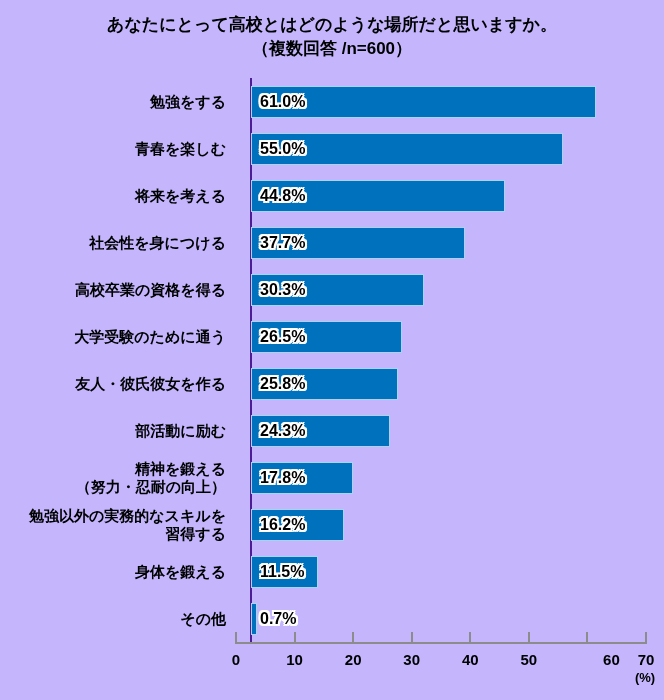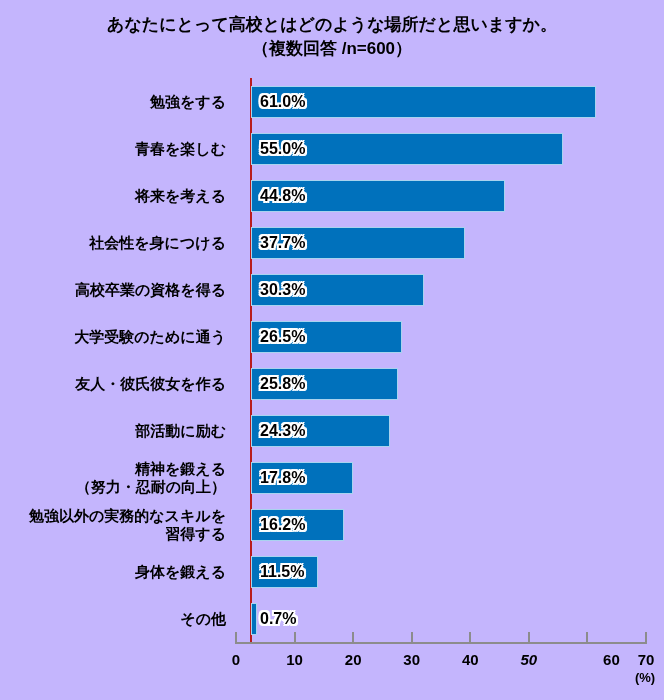--- a/index.html
+++ b/index.html
@@ -39,21 +39,21 @@
     text-align: right;
     font-weight: bold;
     font-size: 15px;
     line-height: 18px;
     white-space: pre-line;
   }
   .bar-area {
     position: relative;
     flex: 1;
     height: 100%;
-    border-left: 2px solid #b91c1c; 
+    border-left: 2px solid #4c1d95; 
     display: flex;
     align-items: center;
   }
   .bar {
     height: 30px;
     background: #0071BC;
     box-shadow: 0 0 0 1px #A9D3EF;
   }
   .bar-value {
     position: absolute;
@@ -217,20 +217,20 @@
         <span class="x-tick-label" style="left: 0%;">0</span>
         <span class="x-tick" style="left: 14.2857%;"></span>
         <span class="x-tick-label" style="left: 14.2857%;">10</span>
         <span class="x-tick" style="left: 28.5714%;"></span>
         <span class="x-tick-label" style="left: 28.5714%;">20</span>
         <span class="x-tick" style="left: 42.8571%;"></span>
         <span class="x-tick-label" style="left: 42.8571%;">30</span>
         <span class="x-tick" style="left: 57.1429%;"></span>
         <span class="x-tick-label" style="left: 57.1429%;">40</span>
         <span class="x-tick" style="left: 71.4286%;"></span>
-        <span class="x-tick-label" style="left: 71.4286%; font-style: italic;">50</span>
+        <span class="x-tick-label" style="left: 71.4286%;">50</span>
         <span class="x-tick" style="left: 85.7143%;"></span>
         <span class="x-tick-label" style="left: 85.7143%; margin-left: 24px;">60</span>
         <span class="x-tick" style="left: 100%;"></span>
         <span class="x-tick-label" style="left: 100%;">70</span>
       </div>
   </div>
 </div>
 
 </body></html>

